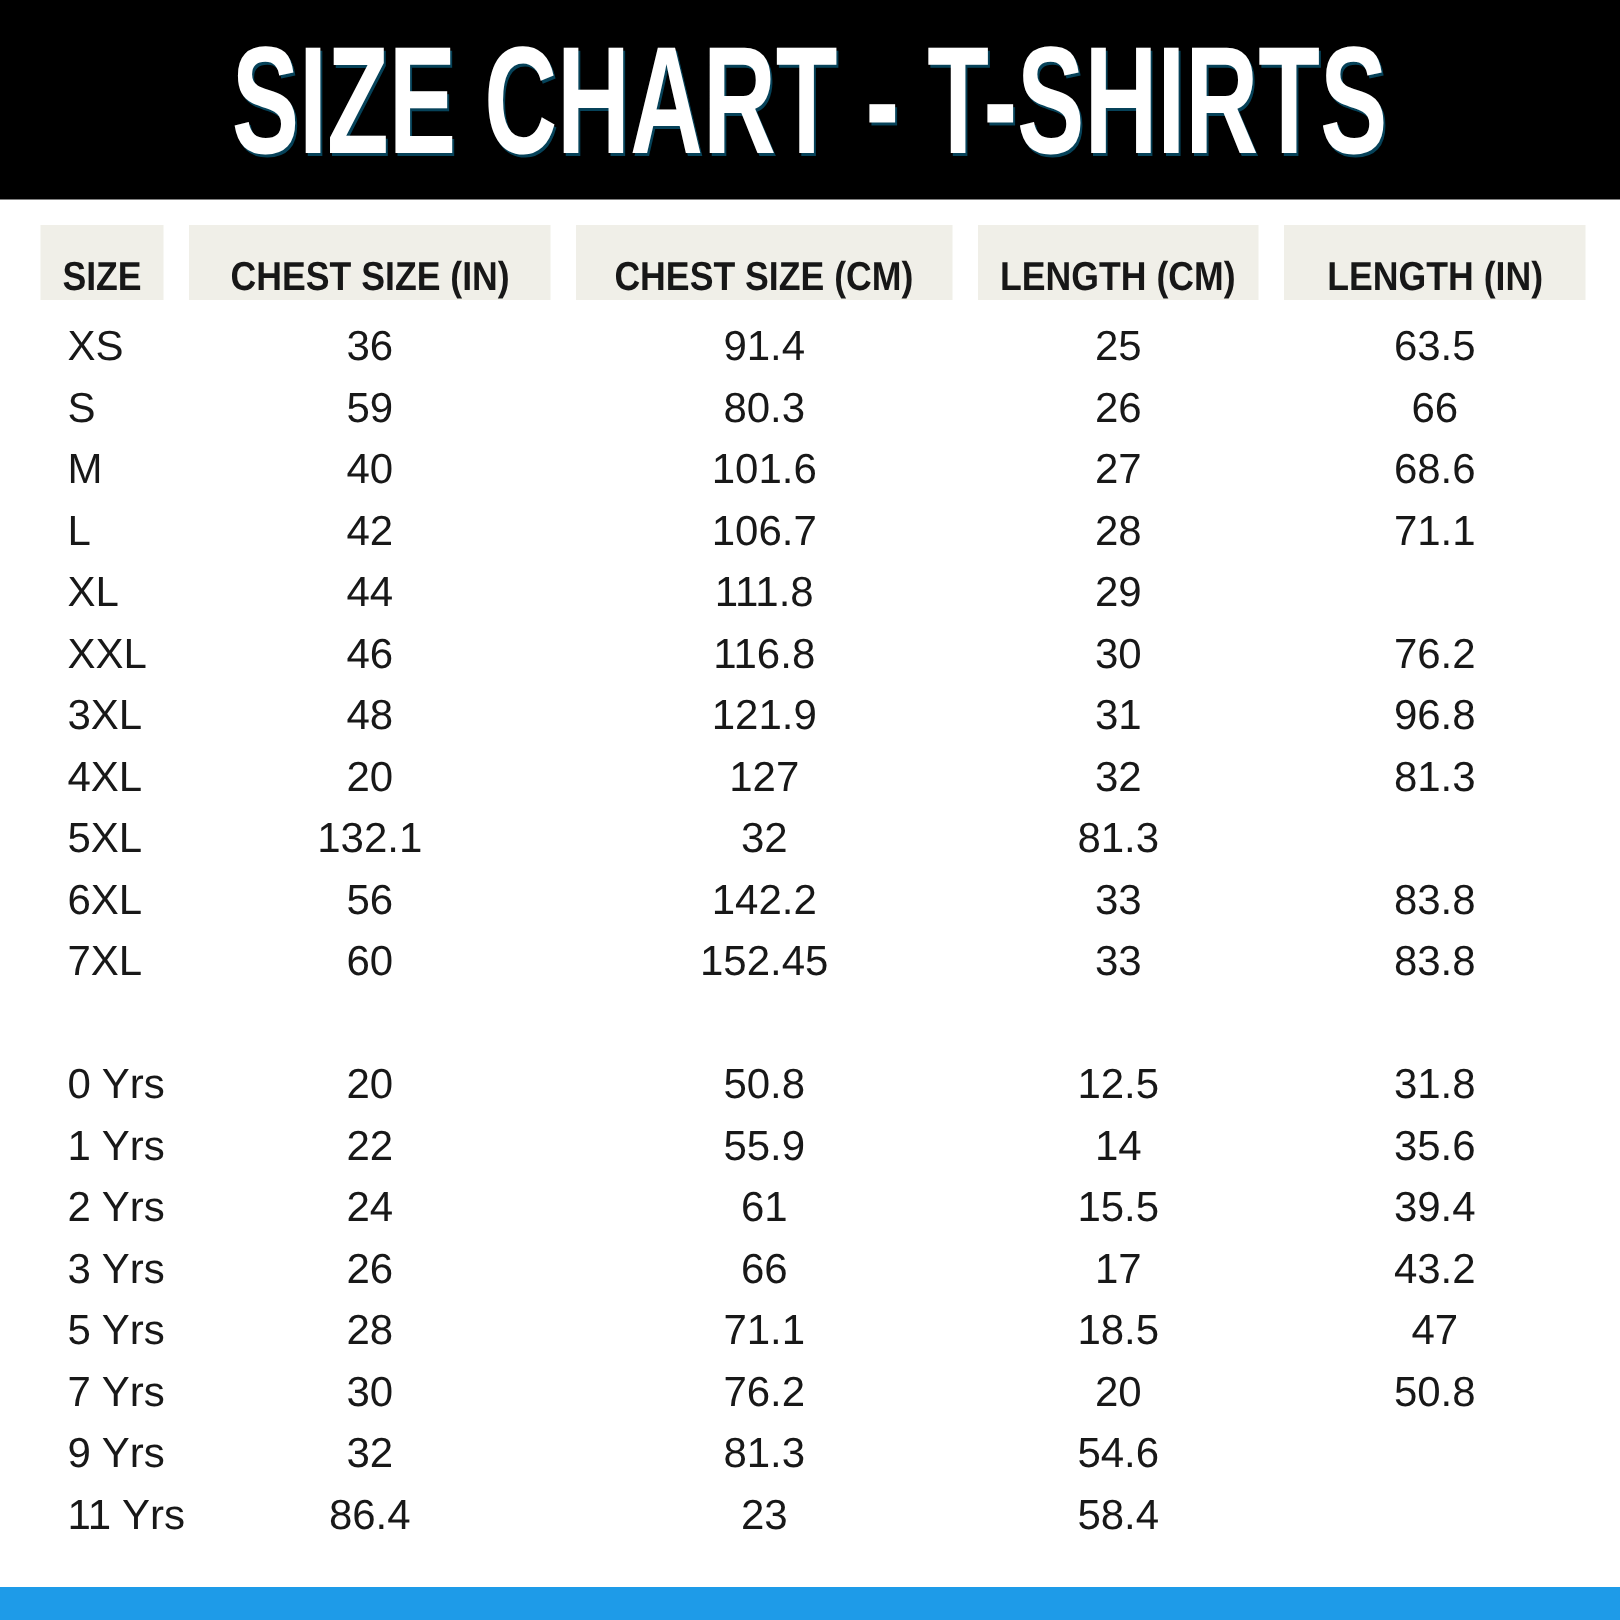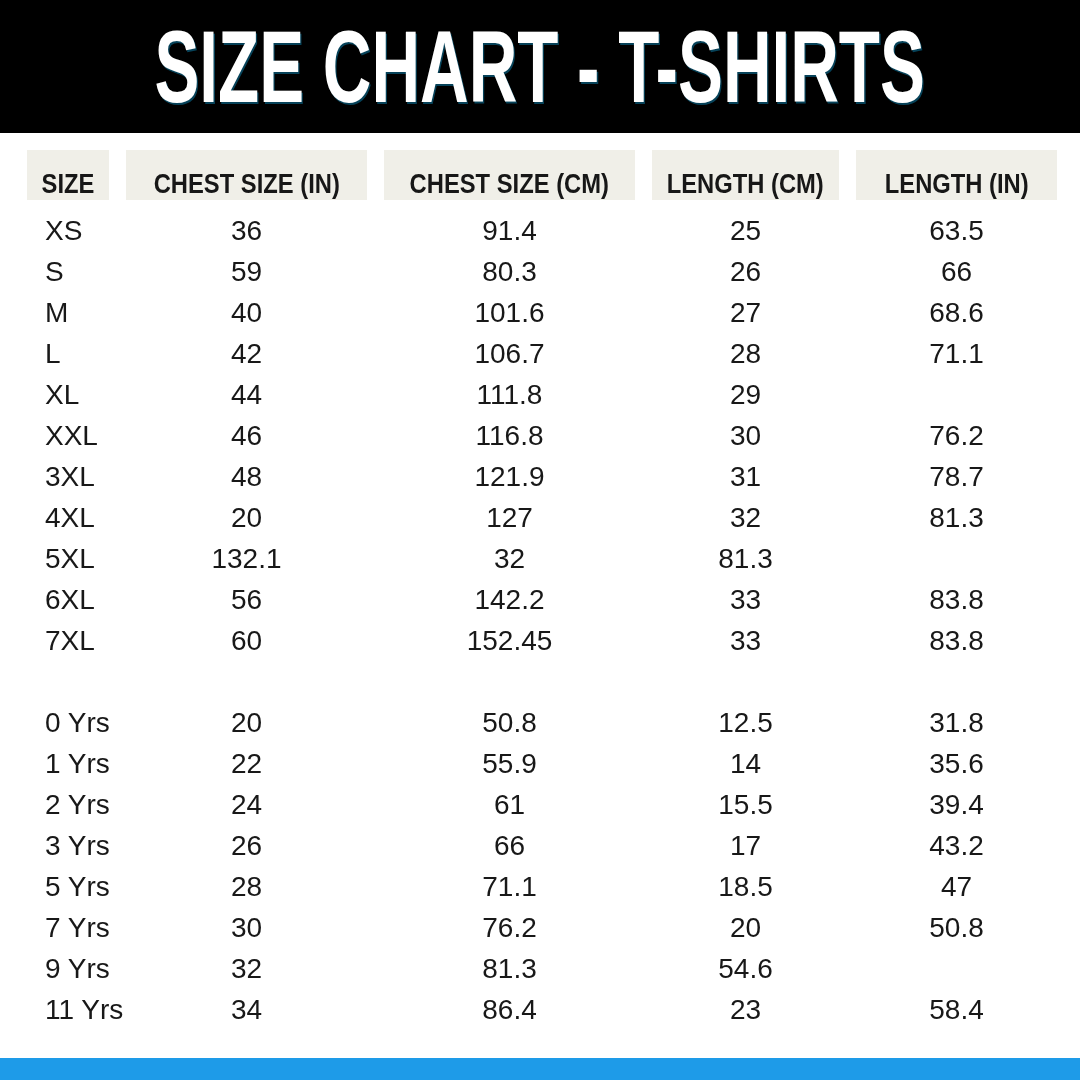--- a/index.html
+++ b/index.html
@@ -163,21 +163,21 @@
           <div class="cell">46</div>
           <div class="cell">116.8</div>
           <div class="cell">30</div>
           <div class="cell">76.2</div>
         </div>
         <div class="grid-row row">
           <div class="cell size-cell">3XL</div>
           <div class="cell">48</div>
           <div class="cell">121.9</div>
           <div class="cell">31</div>
-          <div class="cell">78.7</div>
+          <div class="cell">96.8</div>
         </div>
         <div class="grid-row row">
           <div class="cell size-cell">4XL</div>
           <div class="cell">20</div>
           <div class="cell">127</div>
           <div class="cell">32</div>
           <div class="cell">81.3</div>
         </div>
         <div class="grid-row row">
           <div class="cell size-cell">5XL</div>
@@ -243,21 +243,20 @@
           <div class="cell">50.8</div>
         </div>
         <div class="grid-row row">
           <div class="cell size-cell">9 Yrs</div>
           <div class="cell">32</div>
           <div class="cell">81.3</div>
           <div class="cell">54.6</div>
         </div>
         <div class="grid-row row">
           <div class="cell size-cell">11 Yrs</div>
-          <div class="cell">34</div>
           <div class="cell">86.4</div>
           <div class="cell">23</div>
           <div class="cell">58.4</div>
         </div>
       </div>
   </div>
 
   <footer class="bottom-bar"></footer>
 
 </div>

